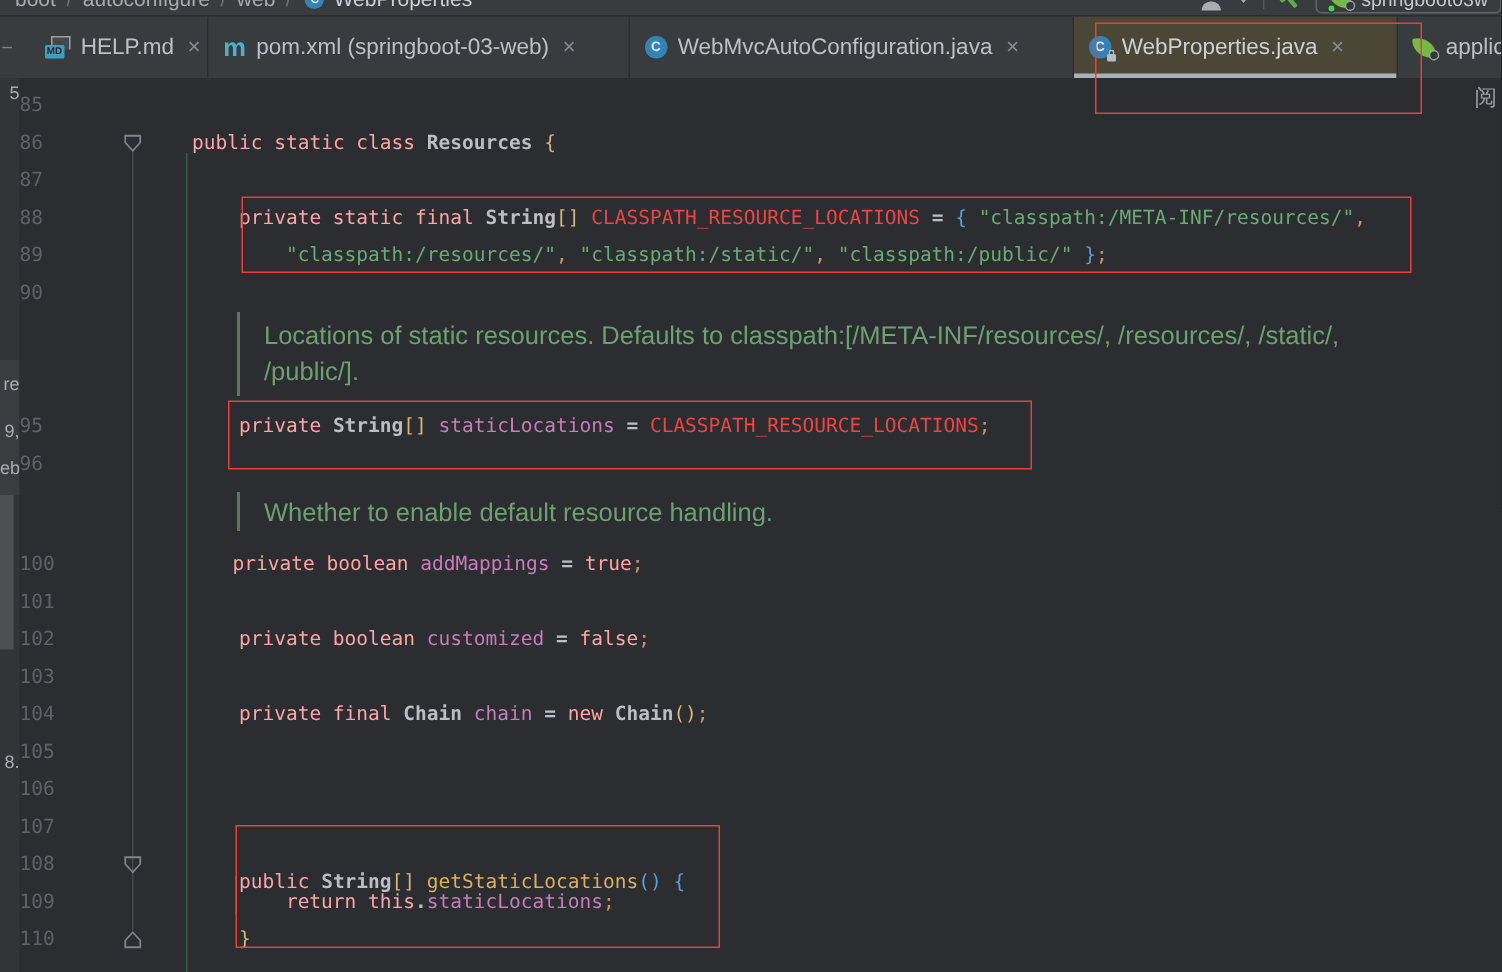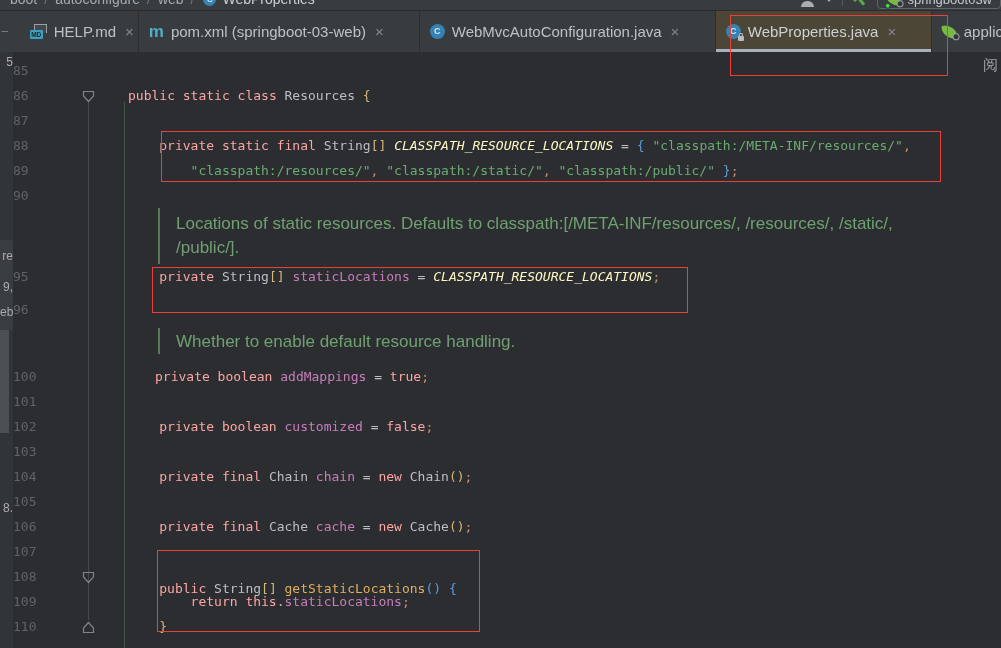--- a/index.html
+++ b/index.html
@@ -95,24 +95,24 @@
   .doc-bar.b2 { top:276px; height:26px; }
   .row { position:absolute; left:0; width:1001px; height:25px; }
   .lnum { position:absolute; left:13px; width:30px; text-align:left;
     color:#5e6367; font-family:"DejaVu Sans Mono", monospace; font-size:13px;
     line-height:25px; }
   .code { position:absolute; top:0; font-family:"DejaVu Sans Mono", monospace;
     font-size:13px; line-height:25px; white-space:pre; }
   .doc-text { position:absolute; left:176px; top:0; color:#6fa071; font-size:17px;
     line-height:24px; white-space:pre; }
   .s-kw  { color:#fca5a5; }
-  .s-pl  { color:#bcbec4; }
+  .s-pl  { color:#bcbec4;font-weight:bold; }
   .s-str { color:#6aab73; }
   .s-fld { color:#c77dbb; }
-  .s-cst { color:#fef9c3; font-style:italic; }
+  .s-cst { color:#ef4444; }
   .s-bry { color:#d5b778; }
   .s-brb { color:#5c9dd6; }
   .s-pun { color:#cf8e6d; }
   .s-mth { color:#dfae5f; }
   .fold-marker { position:absolute; left:82px; width:13px; height:13px; }
   .reader-glyph { position:absolute; top:4px; right:3px; color:#9aa0a5; font-size:15px; }
   
   .anno { position:absolute; border:1.5px solid #e8413c; pointer-events:none; }
 </style>
 </head>
@@ -227,21 +227,21 @@
         </div>
         <div class="row" style="top: 131px;">
           <span class="lnum">90</span>
         </div>
         <div class="row" style="top: 160px;">
           <span class="doc-text">Locations of static resources. Defaults to classpath:[/META-INF/resources/, /resources/, /static/,</span>
         </div>
         <div class="row" style="top: 184px;">
           <span class="doc-text">/public/].</span>
         </div>
-        <div class="row" style="top: 212px;">
+        <div class="row" style="top: 220px;">
           <span class="lnum">95</span>
           <span class="code" style="left: 159.304px;"><span class="s-kw">private </span><span class="s-pl">String</span><span class="s-bry">[]</span><span class="s-pl"> </span><span class="s-fld">staticLocations</span><span class="s-pl"> = </span><span class="s-cst">CLASSPATH_RESOURCE_LOCATIONS</span><span class="s-pun">;</span></span>
         </div>
         <div class="row" style="top: 245px;">
           <span class="lnum">96</span>
         </div>
         <div class="row" style="top: 278px;">
           <span class="doc-text">Whether to enable default resource handling.</span>
         </div>
         <div class="row" style="top: 312px;">
@@ -260,21 +260,20 @@
         </div>
         <div class="row" style="top: 412px;">
           <span class="lnum">104</span>
           <span class="code" style="left: 159.304px;"><span class="s-kw">private final </span><span class="s-pl">Chain </span><span class="s-fld">chain</span><span class="s-pl"> = </span><span class="s-kw">new </span><span class="s-pl">Chain</span><span class="s-bry">()</span><span class="s-pun">;</span></span>
         </div>
         <div class="row" style="top: 437px;">
           <span class="lnum">105</span>
         </div>
         <div class="row" style="top: 462px;">
           <span class="lnum">106</span>
-          <span class="code" style="left: 159.304px;"><span class="s-kw">private final </span><span class="s-pl">Cache </span><span class="s-fld">cache</span><span class="s-pl"> = </span><span class="s-kw">new </span><span class="s-pl">Cache</span><span class="s-bry">()</span><span class="s-pun">;</span></span>
         </div>
         <div class="row" style="top: 487px;">
           <span class="lnum">107</span>
         </div>
         <div class="row" style="top: 512px;">
           <span class="lnum">108</span>
           <span class="fold-marker" style="top: 6px;"><svg width="13" height="13" viewBox="0 0 13 13">
               <polygon points="1.5,1.5 11.5,1.5 11.5,6 6.5,11.5 1.5,6" fill="none" stroke="#7f848a" stroke-width="1.2"></polygon>
             </svg></span>
           <span class="code" style="left: 159.304px; margin-top: 12px;"><span class="s-kw">public </span><span class="s-pl">String</span><span class="s-bry">[]</span><span class="s-pl"> </span><span class="s-mth">getStaticLocations</span><span class="s-brb">()</span><span class="s-pl"> </span><span class="s-brb">{</span></span>

